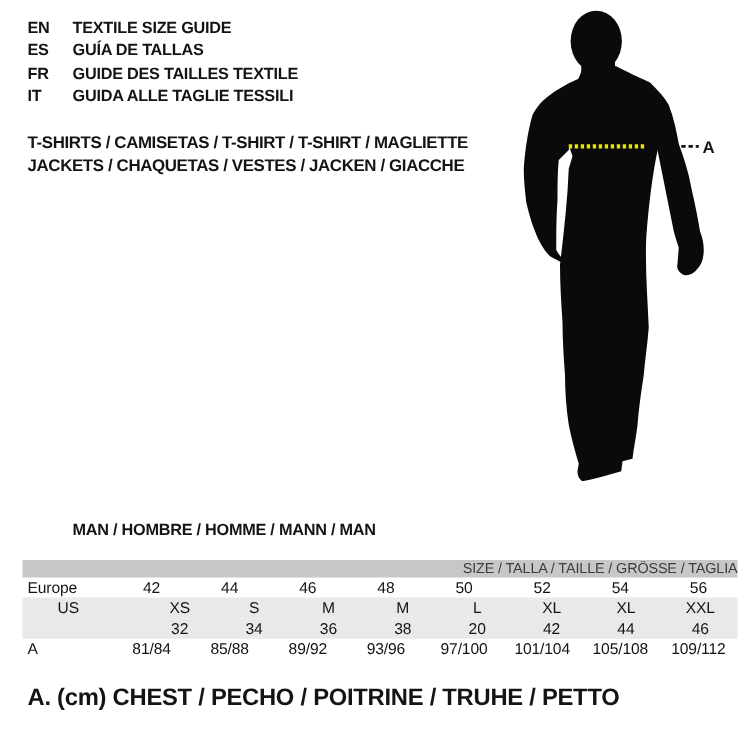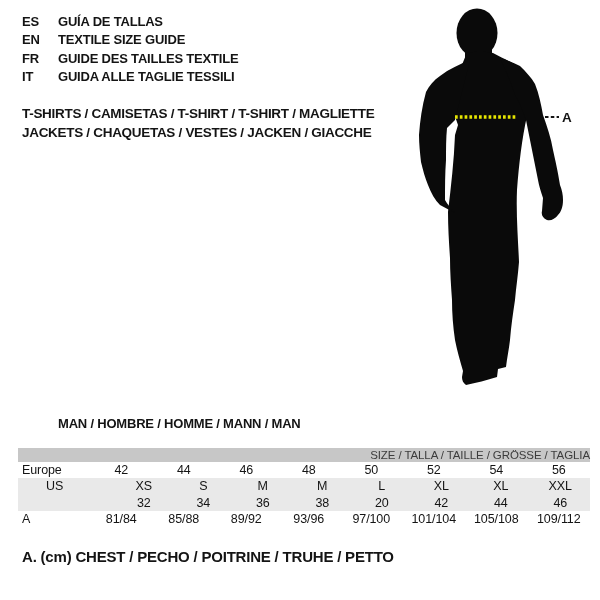--- a/index.html
+++ b/index.html
@@ -36,35 +36,35 @@
   .table-header{
     height:14px;background:var(--table-header-bg);color:var(--table-header-text);
     font-size:11.5px;line-height:14px;padding-left:4px;letter-spacing:-0.1px;text-align:right;
   }
   .trow{display:flex;height:16.3px;align-items:center;font-size:12.5px;letter-spacing:-0.1px;}
   .trow.shade{background:var(--table-shade-bg);padding-left:24px;}
   .tlabel{width:68px;flex:0 0 68px;padding-left:4px;}
   .tcell{flex:1;text-align:center;}
 
   
-  .footnote{position:absolute;left:22px;top:548px;font-weight:700;font-size:15px;letter-spacing:-0.2px;}
+  .footnote{position:absolute;left:22px;top:548px;font-weight:700;font-size:19px;letter-spacing:-0.2px;}
 </style>
 </head>
 <body>
 
 <div class="page">
 
   <div class="lang-block">
     <div class="lang-row">
+      <span class="lang-code">EN</span>
+      <span class="lang-label">TEXTILE SIZE GUIDE</span>
+    </div>
+    <div class="lang-row">
       <span class="lang-code">ES</span>
       <span class="lang-label">GUÍA DE TALLAS</span>
-    </div>
-    <div class="lang-row">
-      <span class="lang-code">EN</span>
-      <span class="lang-label">TEXTILE SIZE GUIDE</span>
     </div>
     <div class="lang-row">
       <span class="lang-code">FR</span>
       <span class="lang-label">GUIDE DES TAILLES TEXTILE</span>
     </div>
     <div class="lang-row">
       <span class="lang-code">IT</span>
       <span class="lang-label">GUIDA ALLE TAGLIE TESSILI</span>
     </div>
   </div>

